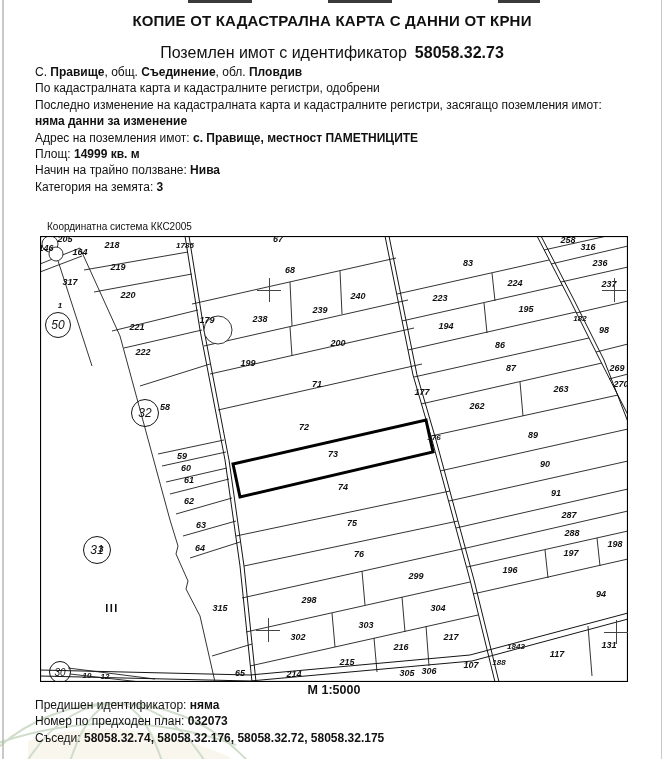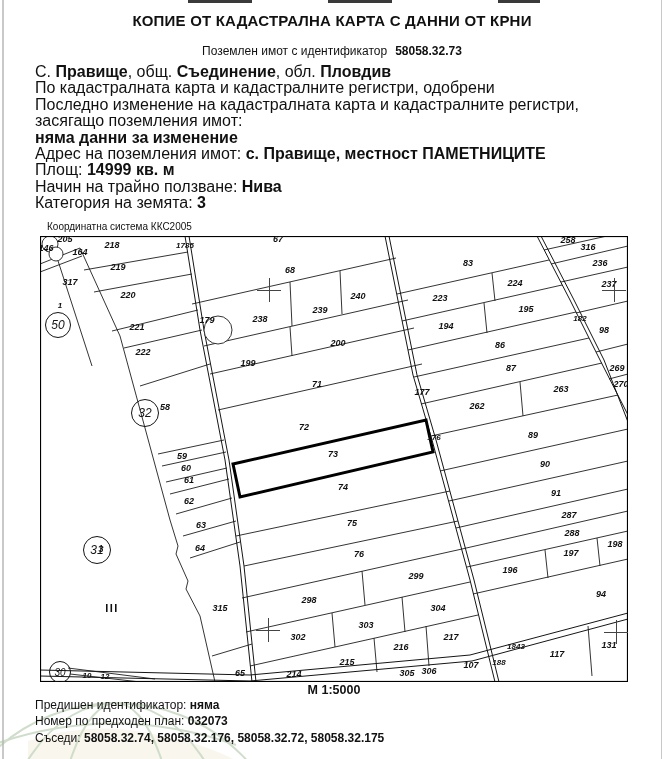--- a/index.html
+++ b/index.html
@@ -2,23 +2,23 @@
 <html><head>
 <meta charset="utf-8">
 <style>
   html,body{margin:0;padding:0;background:#fff;}
   .page{position:relative;width:664px;height:759px;background:#fff;overflow:hidden;
         font-family:"Liberation Sans",sans-serif;color:#111;}
   .side-border{position:absolute;top:0;bottom:0;width:1.5px;background:#c9c9c9;}
   .scan-dash{position:absolute;top:0;height:3px;background:#3a3a3a;}
   .title{position:absolute;top:12px;left:0;width:664px;text-align:center;
          font-size:15px;font-weight:bold;letter-spacing:.2px;}
-  .subtitle{position:absolute;top:44px;left:0;width:664px;text-align:center;font-size:12px;}
+  .subtitle{position:absolute;top:44px;left:0;width:664px;text-align:center;font-size:16px;}
   .subtitle b{margin-left:8px;}
-  .info{position:absolute;left:35px;top:64px;width:600px;font-size:16px;line-height:16.4px;}
+  .info{position:absolute;left:35px;top:64px;width:600px;font-size:12px;line-height:16.4px;}
   .footer{position:absolute;left:35px;top:697px;width:600px;font-size:12px;line-height:16.4px;z-index:2;}
   .coordsys{position:absolute;left:47px;top:221px;font-size:10px;}
   .scale{position:absolute;left:40px;top:683px;width:588px;text-align:center;
          font-size:12.5px;font-weight:bold;z-index:2;}
   .map-box{position:absolute;left:40px;top:236px;width:588px;height:554px;z-index:1;}
   .map-box svg{position:absolute;left:0;top:0;}
   .overlay{position:absolute;left:0;top:0;width:588px;height:446px;overflow:hidden;}
   .lbl{position:absolute;font-style:italic;font-weight:bold;font-size:9px;
        transform:translate(-50%,-50%);white-space:nowrap;color:#101010;}
   .lbl.sm{font-size:8px;}

